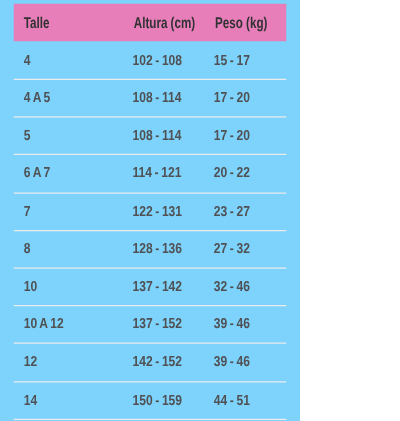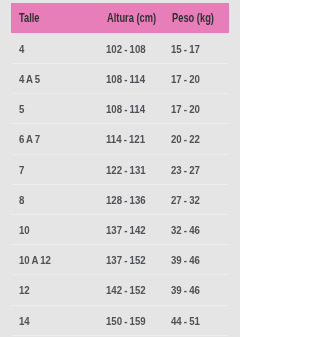--- a/index.html
+++ b/index.html
@@ -8,21 +8,21 @@
     width: 240px;
     height: 337px;
     background: #ffffff;
     font-family: "Liberation Sans", sans-serif;
     overflow: hidden;
   }
   #sheet {
     position: relative;
     width: 240px;
     height: 337px;
-    background: #e5e5e5;
+    background: #7dd3fc;
   }
   #header-band {
     position: absolute;
     left: 11px;
     top: 3px;
     width: 218px;
     height: 29.5px;
     background: #e87eb9;
   }
   .hcell {

